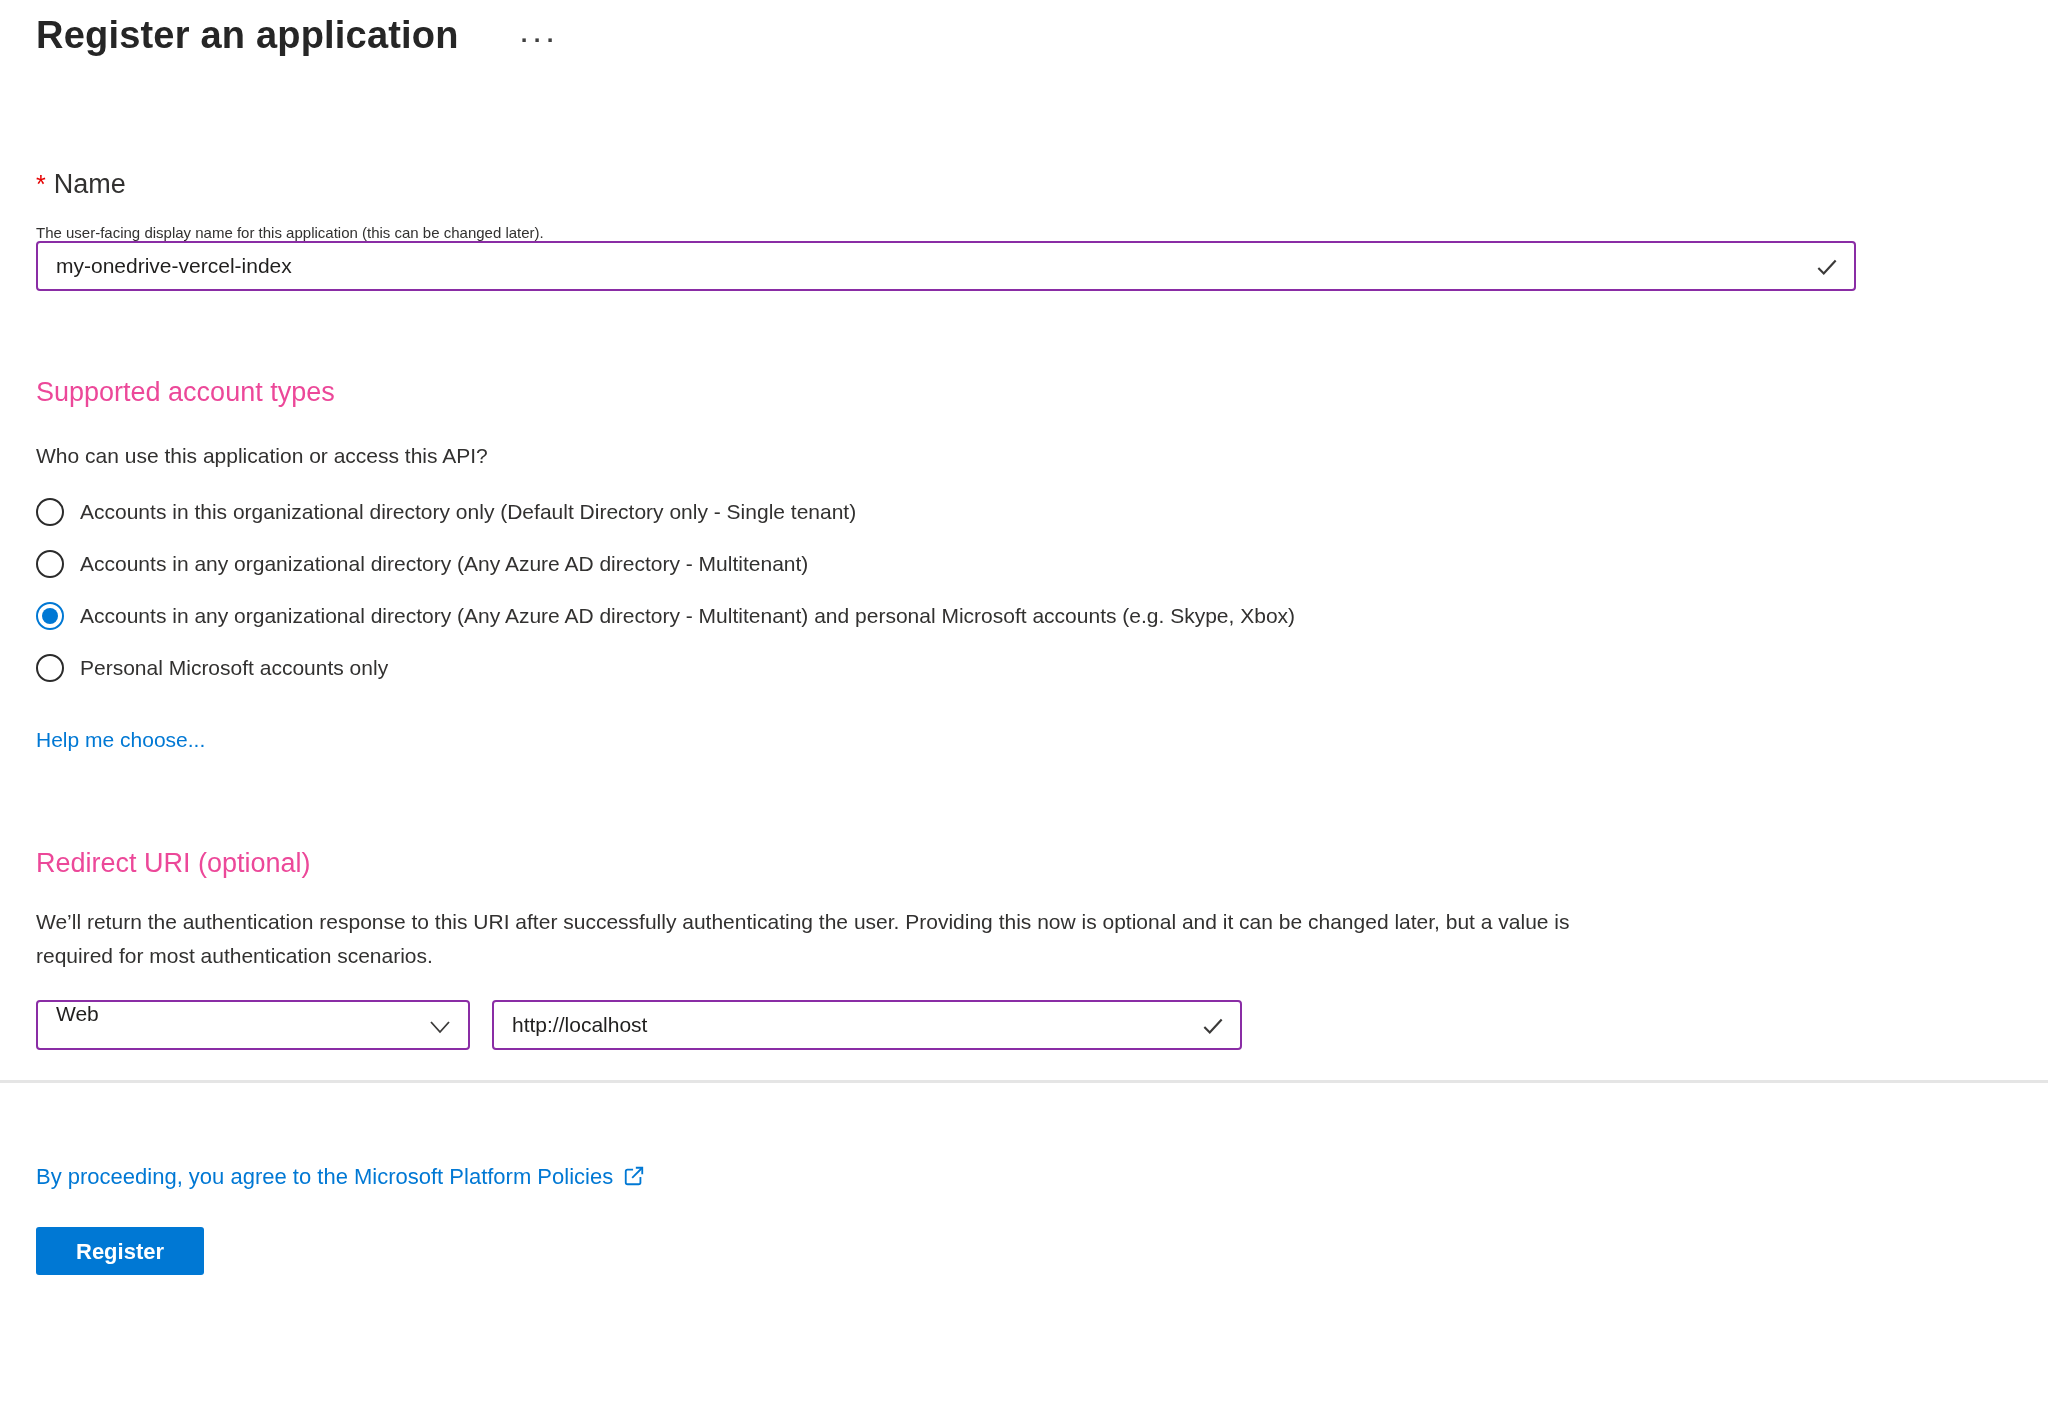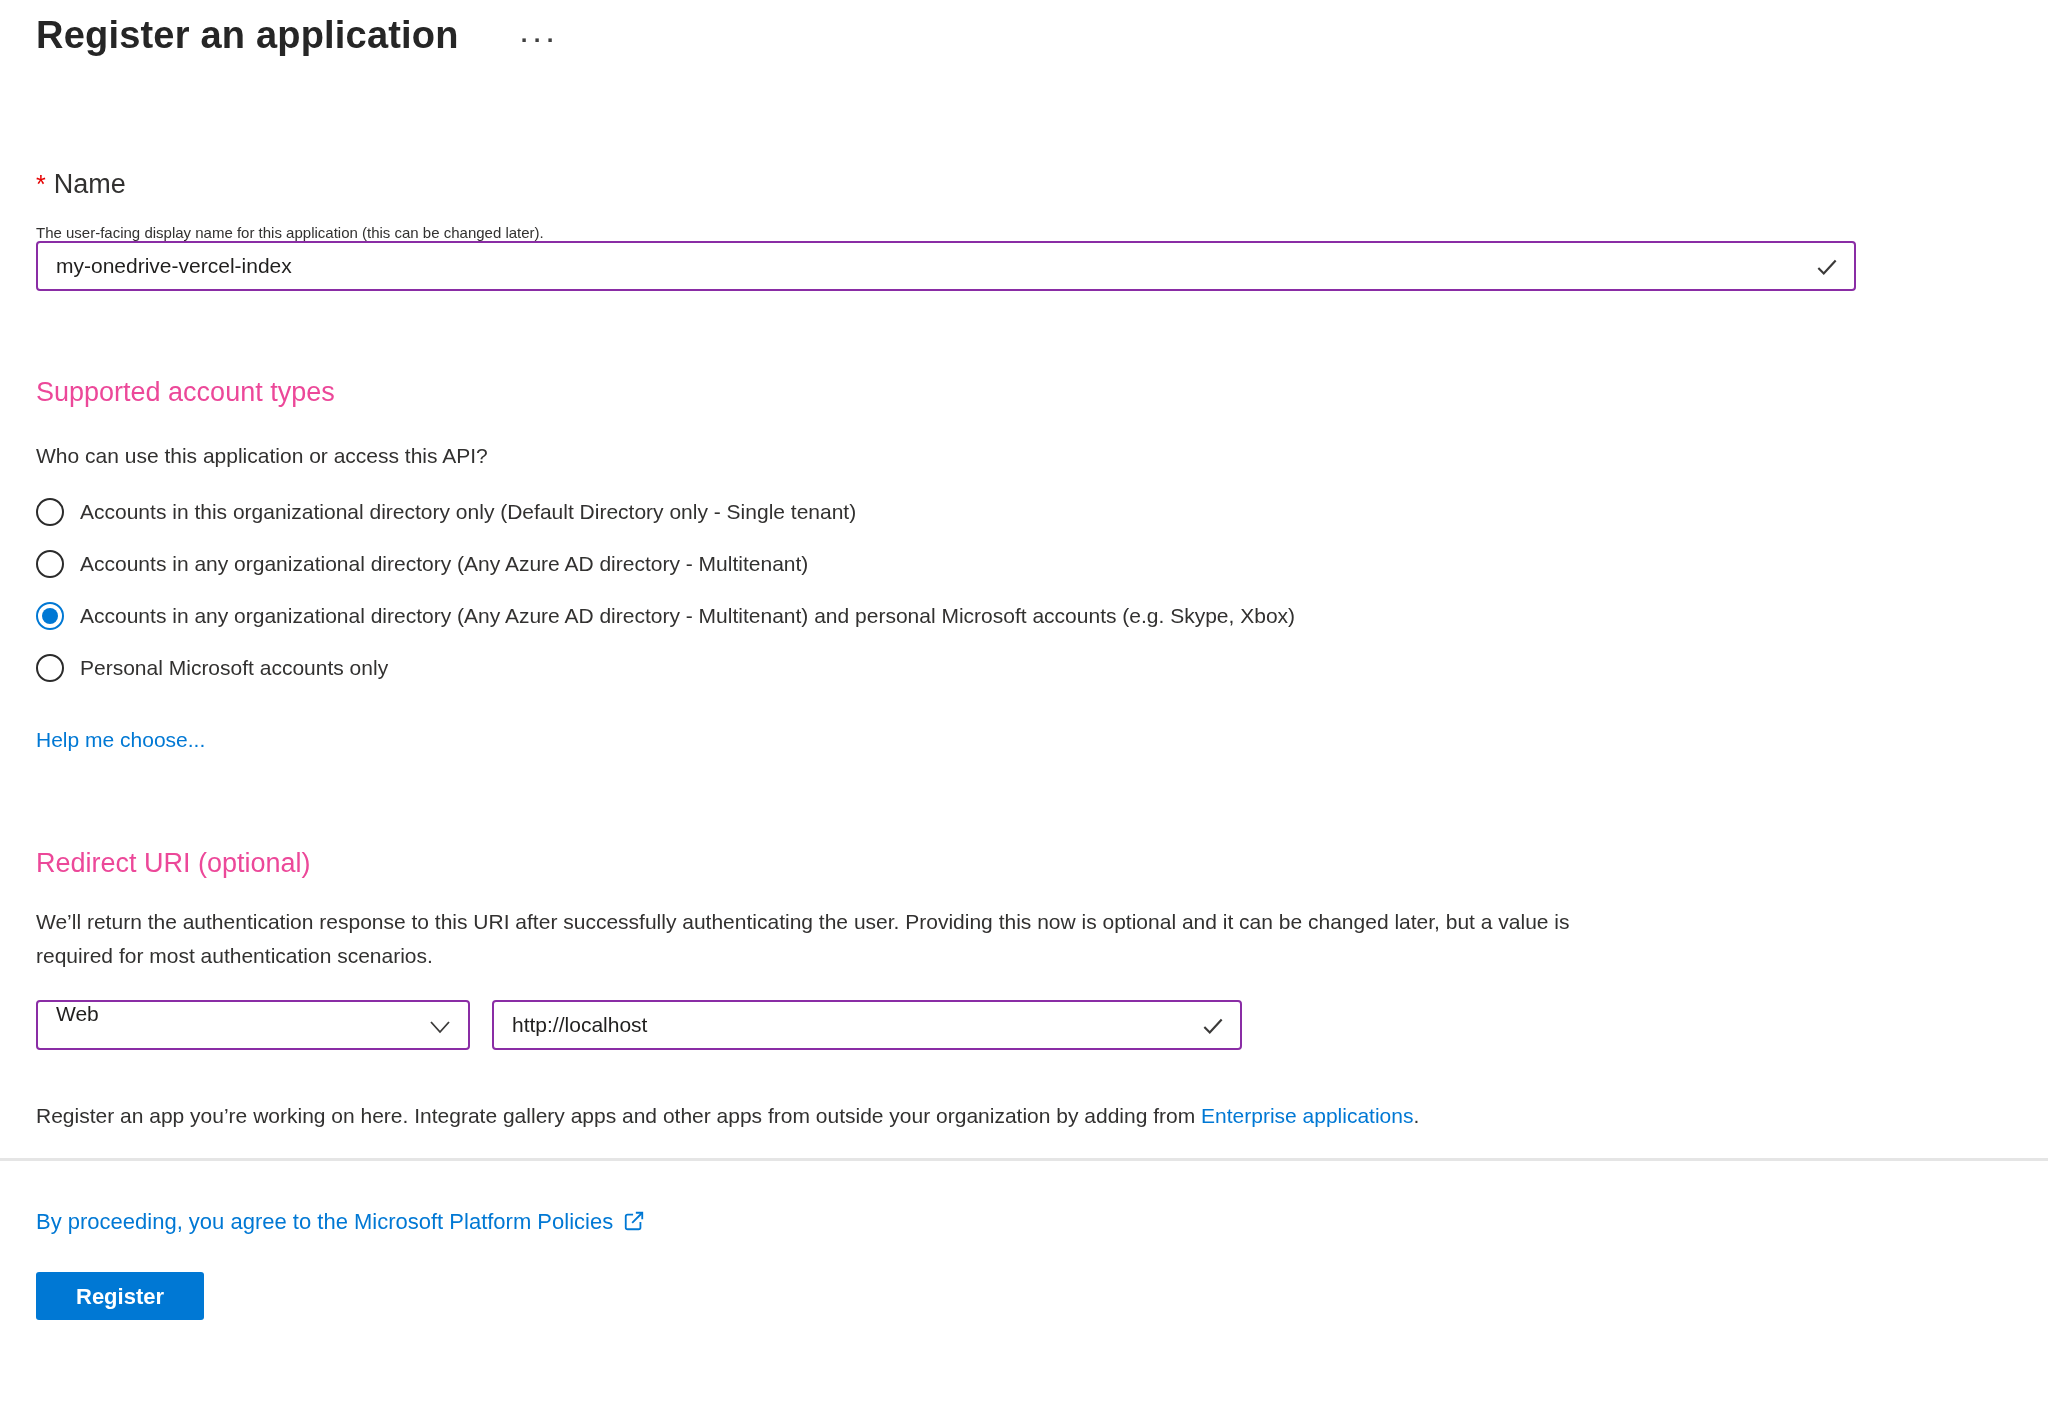--- a/index.html
+++ b/index.html
@@ -76,21 +76,21 @@
     background: #fff; font-size: 21px; color: #201f1e;
   }
   .chevron-icon { position: absolute; right: 16px; top: 14px; width: 24px; height: 22px; }
   .chevron-icon svg { width: 24px; height: 22px; stroke: #3b3a39; stroke-width: 1.8; fill: none; }
   .uri-field { margin-top: 0; width: 750px; }
 
   .register-note { margin-top: 54px; font-size: 21px; }
 
   .divider { margin-top: 30px; border-top: 3px solid var(--divider, #e5e5e5); width: 2048px; }
 
-  .policies-row { margin-top: 33px; }
+  .policies-row { margin-top: 66px; }
   .policies-link { font-size: 22px; display: inline-flex; align-items: center; gap: 10px; }
   .ext-icon svg { width: 22px; height: 22px; stroke: var(--accent, #0078d4); stroke-width: 2; fill: none; position: relative; top: 2px; }
 
   .register-button {
     margin-top: 36px;
     background: var(--accent, #0078d4); color: #fff;
     border: none; border-radius: 3px; cursor: pointer;
     font-family: inherit; font-size: 22px; font-weight: 700;
     height: 48px; padding: 12px 40px;
   }
@@ -170,23 +170,20 @@
       <div class="text-field uri-field">
         <input type="text" value="http://localhost" style="">
         <span class="check-icon">
           <svg viewBox="0 0 24 24">
               <polyline points="4,13 9,18 20,6"></polyline>
             </svg>
         </span>
       </div>
     </div>
 
-    <div class="register-note">
-      <span>Register an app you’re working on here. Integrate gallery apps and other apps from outside your organization by adding from </span><a class="link">Enterprise applications</a><span>.</span>
-    </div>
   </div>
 
   <div class="divider"></div>
 
   <div class="content">
     <div class="policies-row">
       <a class="link policies-link">
         <span>By proceeding, you agree to the Microsoft Platform Policies</span>
         <span class="ext-icon">
           <svg viewBox="0 0 24 24">

